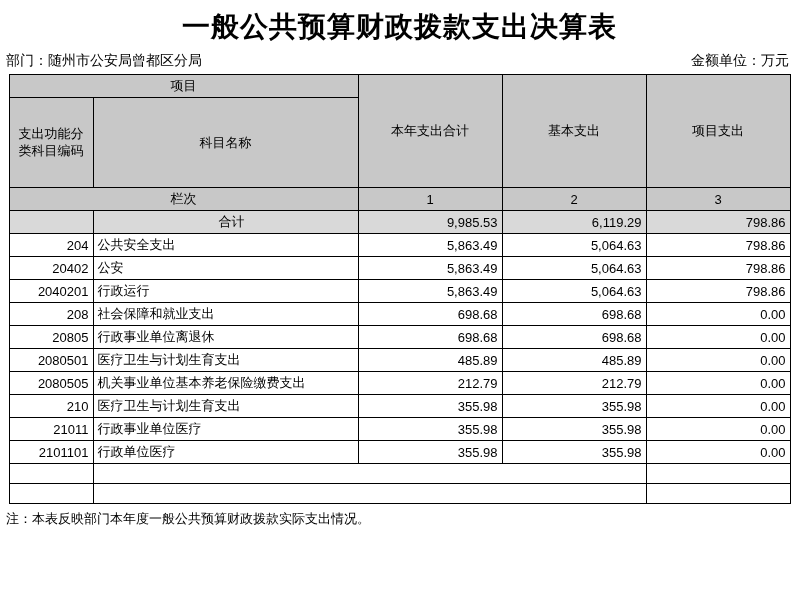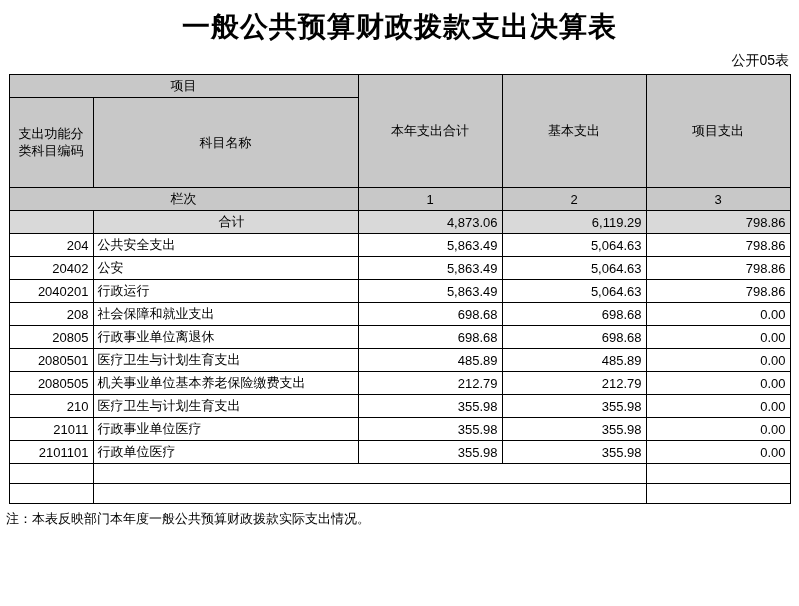--- a/index.html
+++ b/index.html
@@ -107,24 +107,25 @@
     line-height: 1.25;
   }
 </style>
 </head>
 <body>
 
 <div class="sheet">
 
   <div class="title">一般公共预算财政拨款支出决算表</div>
 
-  <div class="subtitle-row">
-    <span>公开05表</span>
+
+  <div class="meta-row">
+    <span>部门：随州市公安局曾都区分局</span>
+    <span>金额单位：万元</span>
   </div>
-
 
   <table class="main">
     <colgroup>
       <col class="col-code">
       <col class="col-name">
       <col class="col-num">
       <col class="col-num">
       <col class="col-num">
     </colgroup>
     <thead>
@@ -142,21 +143,21 @@
         <td colspan="2">栏次</td>
         <td>1</td>
         <td>2</td>
         <td>3</td>
       </tr>
     </thead>
     <tbody id="tbody">
         <tr class="row-total">
           <td class="cell-code"></td>
           <td class="cell-name">合计</td>
-          <td class="cell-num">4,873.06</td>
+          <td class="cell-num">9,985.53</td>
           <td class="cell-num">6,119.29</td>
           <td class="cell-num">798.86</td>
         </tr>
         <tr>
           <td class="cell-code">204</td>
           <td class="cell-name">公共安全支出</td>
           <td class="cell-num">5,863.49</td>
           <td class="cell-num">5,064.63</td>
           <td class="cell-num">798.86</td>
         </tr>

